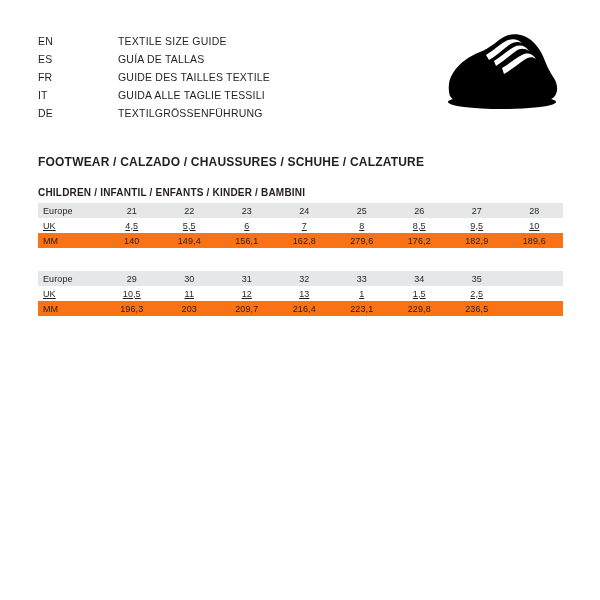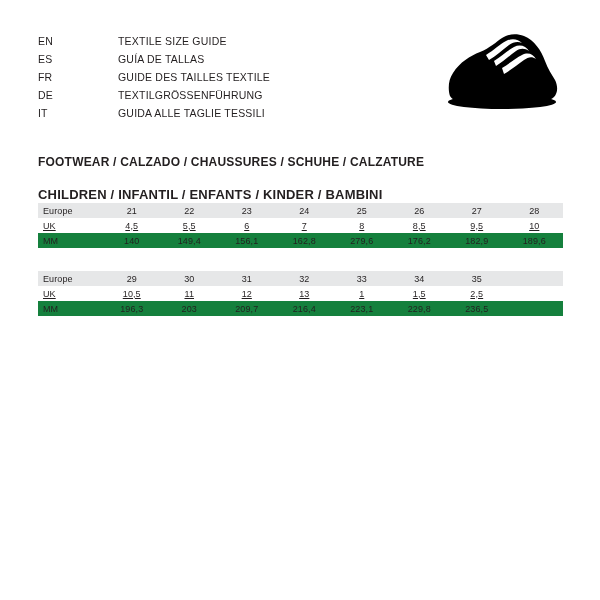--- a/index.html
+++ b/index.html
@@ -64,21 +64,21 @@
     top: 155px;
     font-size: 12px;
     font-weight: bold;
     letter-spacing: 0.2px;
     color: #231f20;
   }
   .section-subtitle {
     position: absolute;
     left: 38px;
     top: 187px;
-    font-size: 13px;
+    font-size: 10px;
     font-weight: bold;
     letter-spacing: 0.2px;
     color: #231f20;
   }
 
   
   .size-table {
     position: absolute;
     left: 38px;
     width: 525px;
@@ -97,21 +97,21 @@
     font-size: 9px;
     color: #231f20;
     letter-spacing: 0.1px;
   }
   .size-table td.label {
     text-align: left;
     padding-left: 5px;
     width: 60px;
   }
   .row-head td { background: #e6e7e8; }
-  .row-alt td { background: #15803d; }
+  .row-alt td { background: #f97316; }
   .row-plain td { background: #ffffff; text-decoration: underline; }
 </style>
 </head>
 <body>
 
 <div class="page">
 
   <div class="legend">
     <div class="legend-row">
       <span class="legend-code">EN</span>
@@ -119,26 +119,26 @@
     </div>
     <div class="legend-row">
       <span class="legend-code">ES</span>
       <span class="legend-text">GUÍA DE TALLAS</span>
     </div>
     <div class="legend-row">
       <span class="legend-code">FR</span>
       <span class="legend-text">GUIDE DES TAILLES TEXTILE</span>
     </div>
     <div class="legend-row">
+      <span class="legend-code">IT</span>
+      <span class="legend-text">GUIDA ALLE TAGLIE TESSILI</span>
+    </div>
+    <div class="legend-row">
       <span class="legend-code">DE</span>
       <span class="legend-text">TEXTILGRÖSSENFÜHRUNG</span>
-    </div>
-    <div class="legend-row">
-      <span class="legend-code">IT</span>
-      <span class="legend-text">GUIDA ALLE TAGLIE TESSILI</span>
     </div>
   </div>
 
   <div class="shoe-illustration">
     <svg viewBox="0 0 120 80" width="120" height="80" aria-hidden="true">
       <path d="M8 66 C6 60 6 50 11 43 C18 32 28 26 38 22 C48 18 54 12 60 8
                C66 4 74 3 82 6 C92 10 99 20 103 31 C106 39 110 45 113 50
                C116 56 116 63 112 67 C108 71 96 73 80 73 L30 73 C18 73 11 71 8 66 Z" fill="#000000"></path>
       <path d="M44 25 C52 20 58 14 64 11 C70 8 76 9 80 13
                C76 11 71 12 67 15 C60 20 54 26 47 30 Z" fill="#ffffff"></path>

